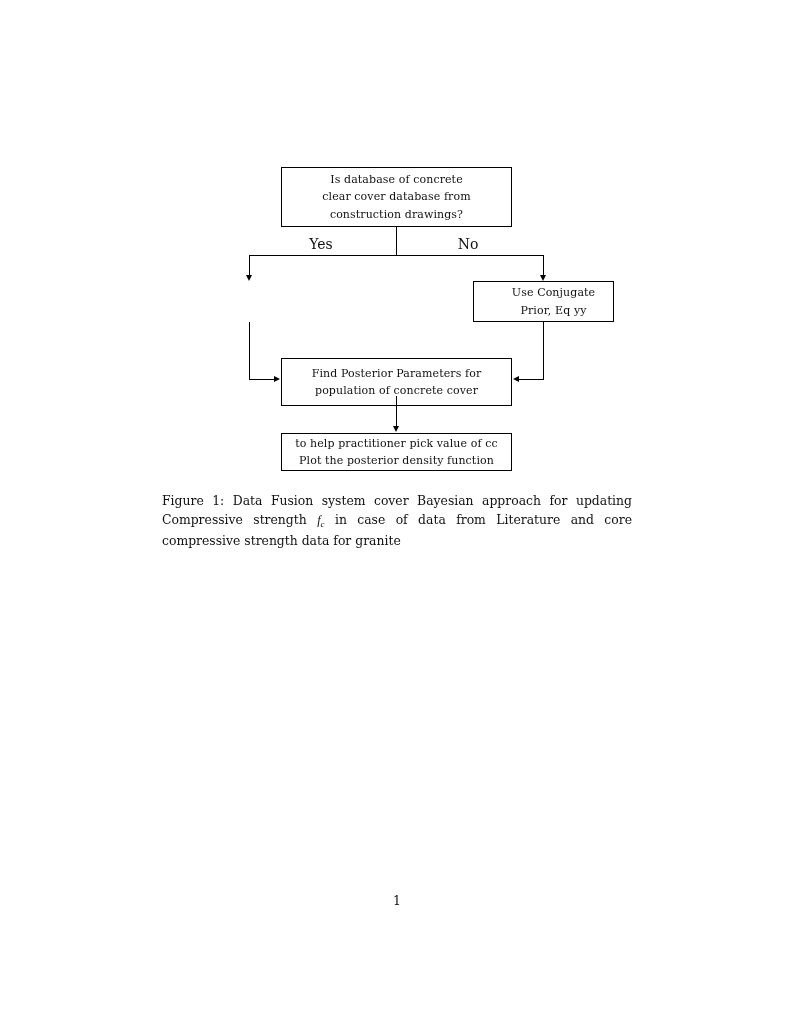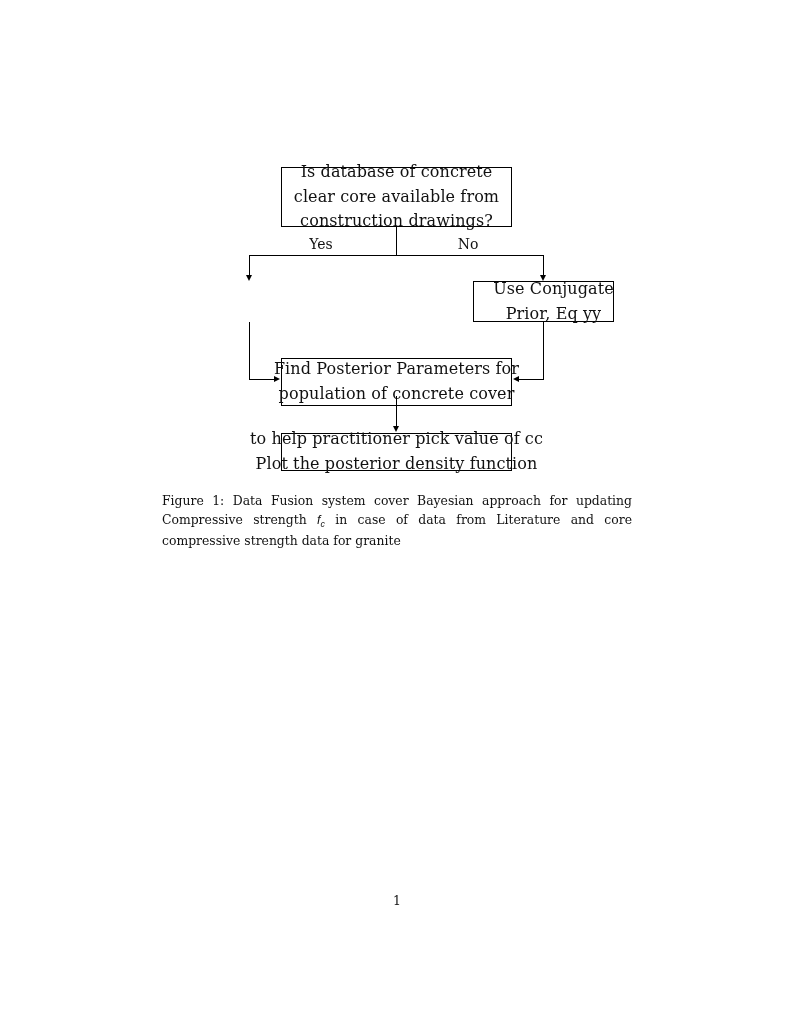--- a/index.html
+++ b/index.html
@@ -36,21 +36,21 @@
   .node {
     position: absolute;
     box-sizing: border-box;
     border: 1px solid #000000;
     background: #ffffff;
     display: flex;
     flex-direction: column;
     align-items: center;
     justify-content: center;
     font-family: "DejaVu Serif", "Liberation Serif", serif;
-    font-size: 16px;
+    font-size: 11px;
     line-height: 1.55;
     color: #111111;
     text-align: center;
     white-space: nowrap;
     letter-spacing: 0.1px;
   }
   .node .ln { display: block; }
 
   
   #node-decision { left: 281px; top: 167px;  width: 231px; height: 60px; }
@@ -107,21 +107,21 @@
     font-family: "DejaVu Serif", "Liberation Serif", serif;
     font-size: 12.4px;
     line-height: 1.53;
     color: #111111;
     text-align: justify;
     text-justify: inter-word;
     hyphens: manual;
   }
   .caption .math {
     font-style: italic;
-    font-family: Liberation Sans, sans-serif;
+    font-family: Liberation Serif, serif;
   }
   .caption .math sub {
     font-size: 0.72em;
     font-style: italic;
   }
 
   
   .folio {
     position: absolute;
     left: 0;
@@ -135,21 +135,21 @@
 </style>
 </head>
 <body>
 
 <div class="page">
 
   <div class="figure">
 
     <div class="node" id="node-decision">
       <span class="ln">Is database of concrete</span>
-      <span class="ln">clear core available from</span>
+      <span class="ln">clear cover database from</span>
       <span class="ln">construction drawings?</span>
     </div>
 
     <div class="ln-v" style="left:396px; top:227px; height:29px;"></div>
 
     <div class="ln-h" style="left:249px; top:255px; width:295px;"></div>
 
     <div class="edge-label" style="left:291px; top:236px; width:60px;">Yes</div>
     <div class="edge-label" style="left:438px; top:236px; width:60px;">No</div>
 

